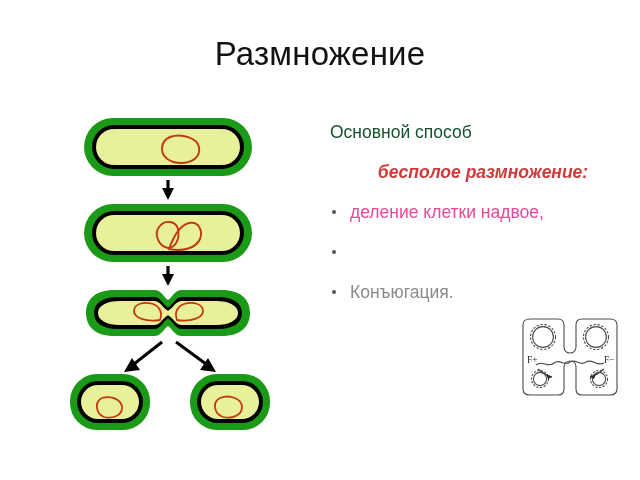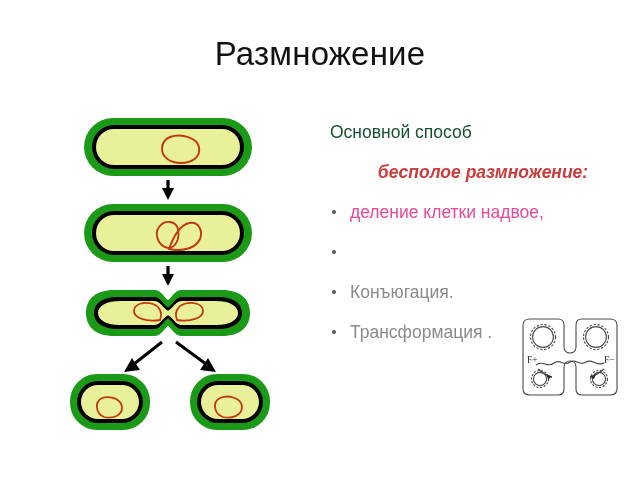--- a/index.html
+++ b/index.html
@@ -210,24 +210,20 @@
       <span class="bullet-dot"></span>
     </div>
 
 
 
     <div class="txt-line bullet">
       <span class="bullet-dot"></span>
       <span>Конъюгация.</span>
     </div>
 
-    <div class="txt-line bullet">
-      <span class="bullet-dot"></span>
-      <span>Трансформация .</span>
-    </div>
   </div>
 
   <div id="conjugation-diagram">
     <svg width="104" height="80" viewBox="0 0 104 80" xmlns="http://www.w3.org/2000/svg">
       <g fill="none" stroke="#4a4a4a" stroke-width="1.1" stroke-linejoin="round">
 
         <path d="M5 8 C5 4 8 2 12 2 L40 2 C44 2 46 4 46 8 L46 30
                  C46 34 49 36 52 36 C55 36 58 34 58 30 L58 8
                  C58 4 60 2 64 2 L92 2 C96 2 99 4 99 8 L99 72
                  C99 76 96 78 92 78 L64 78 C60 78 58 76 58 72 L58 50

